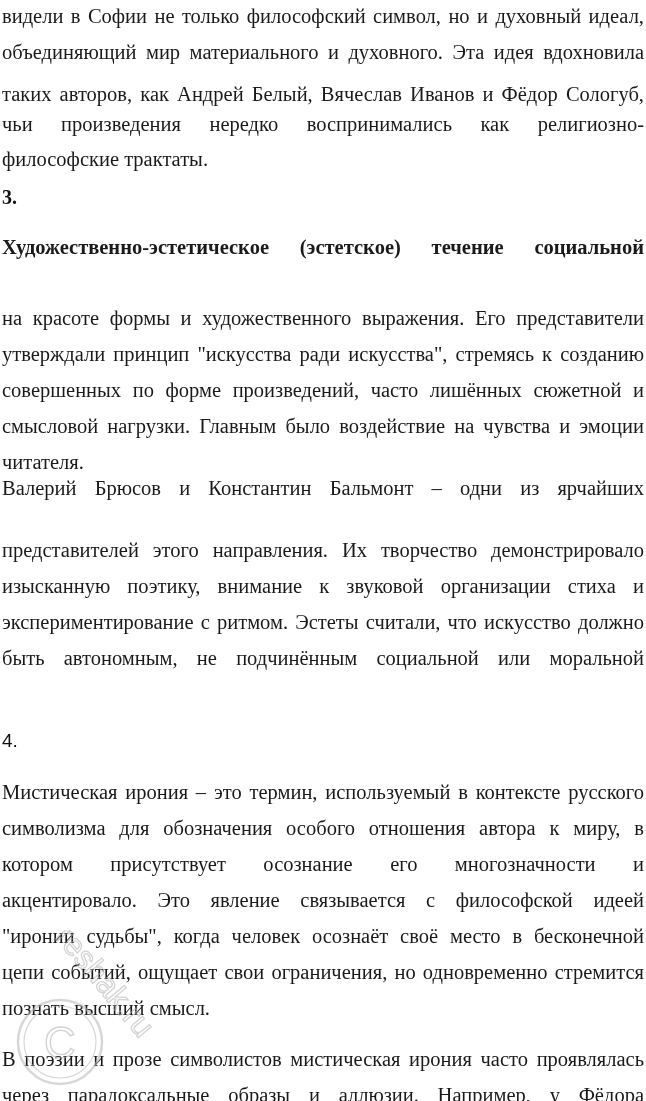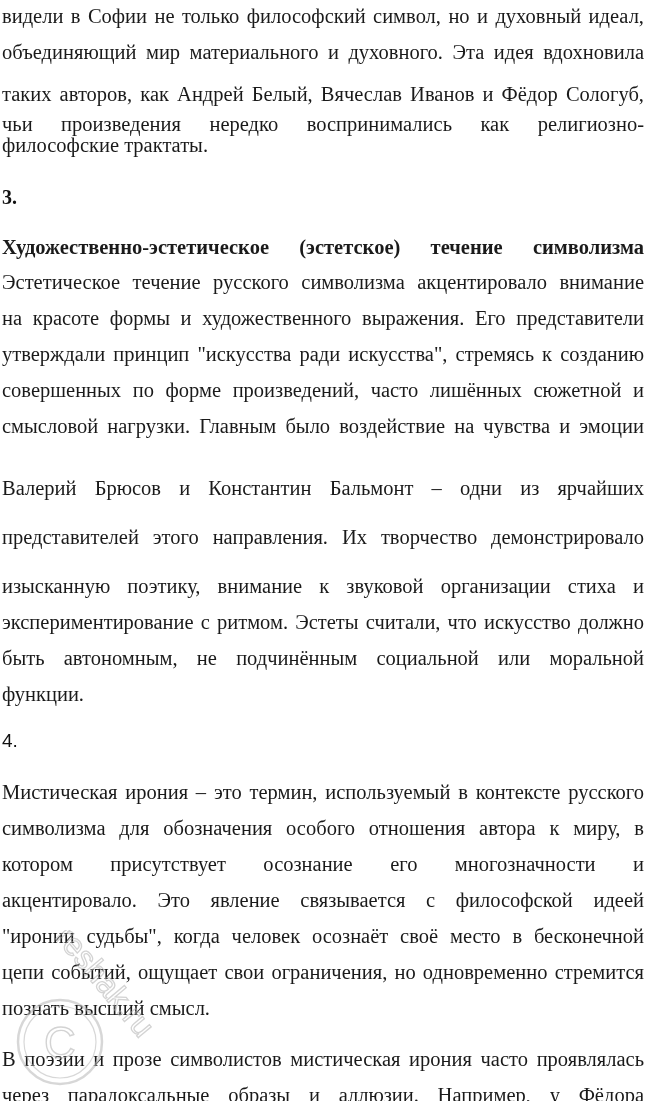--- a/index.html
+++ b/index.html
@@ -25,36 +25,35 @@
 </style>
 </head>
 <body>
 
 <div class="page">
 
   <div class="line" style="top:4px">видели в Софии не только философский символ, но и духовный идеал,</div>
   <div class="line" style="top:40px">объединяющий мир материального и духовного. Эта идея вдохновила</div>
   <div class="line" style="top:82px">таких авторов, как Андрей Белый, Вячеслав Иванов и Фёдор Сологуб,</div>
   <div class="line" style="top:112px">чьи произведения нередко воспринимались как религиозно-</div>
-  <div class="line last" style="top:133px">философские трактаты.</div>
+  <div class="line last" style="top:147px">философские трактаты.</div>
 
   <div class="num" style="top:186px">3.</div>
-  <div class="line bold" style="top:235px">Художественно-эстетическое (эстетское) течение символизма</div>
-  <div class="line" style="top:270px">Эстетическое течение русского символизма акцентировало внимание</div>
+  <div class="line bold" style="top:235px">Художественно-эстетическое (эстетское) течение социальной</div>
   <div class="line" style="top:306px">на красоте формы и художественного выражения. Его представители</div>
   <div class="line" style="top:342px">утверждали принцип "искусства ради искусства", стремясь к созданию</div>
   <div class="line" style="top:378px">совершенных по форме произведений, часто лишённых сюжетной и</div>
   <div class="line" style="top:414px">смысловой нагрузки. Главным было воздействие на чувства и эмоции</div>
+  <div class="line last" style="top:450px">читателя.</div>
 
   <div class="line" style="top:476px">Валерий Брюсов и Константин Бальмонт – одни из ярчайших</div>
-  <div class="line" style="top:525px">представителей этого направления. Их творчество демонстрировало</div>
+  <div class="line" style="top:538px">представителей этого направления. Их творчество демонстрировало</div>
   <div class="line" style="top:574px">изысканную поэтику, внимание к звуковой организации стиха и</div>
   <div class="line" style="top:610px">экспериментирование с ритмом. Эстеты считали, что искусство должно</div>
   <div class="line" style="top:646px">быть автономным, не подчинённым социальной или моральной</div>
-  <div class="line last" style="top:682px">функции.</div>
 
   <div class="num sans" style="top:730px">4.</div>
   <div class="line" style="top:816px">символизма для обозначения особого отношения автора к миру, в</div>
   <div class="line" style="top:780px">Мистическая ирония – это термин, используемый в контексте русского</div>
   <div class="line" style="top:852px">котором присутствует осознание его многозначности и</div>
   <div class="line" style="top:888px">акцентировало. Это явление связывается с философской идеей</div>
   <div class="line" style="top:924px">"иронии судьбы", когда человек осознаёт своё место в бесконечной</div>
   <div class="line" style="top:960px">цепи событий, ощущает свои ограничения, но одновременно стремится</div>
   <div class="line last" style="top:996px">познать высший смысл.</div>
 

